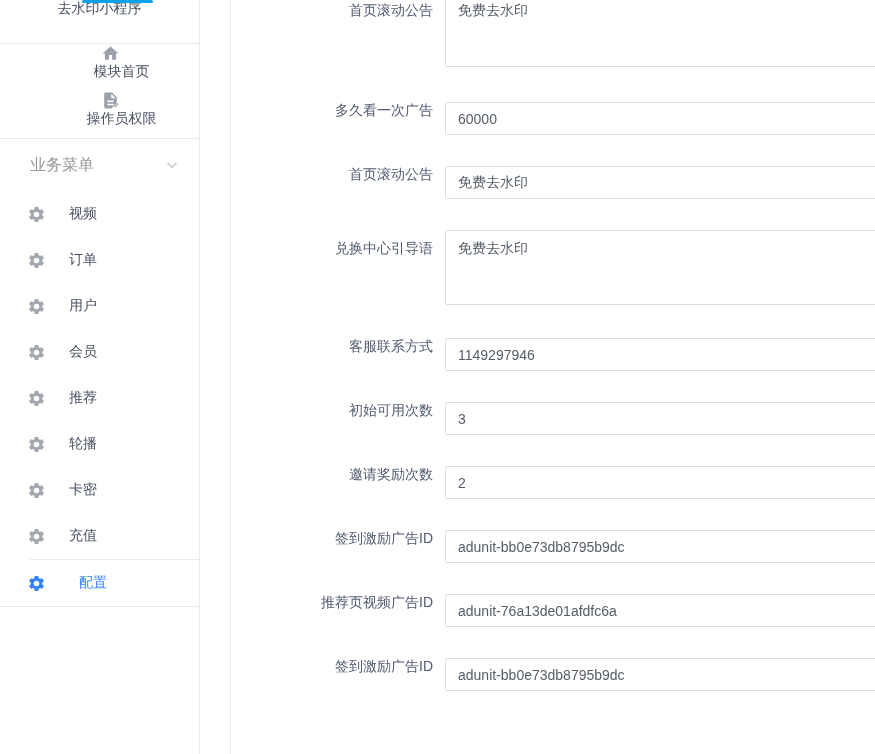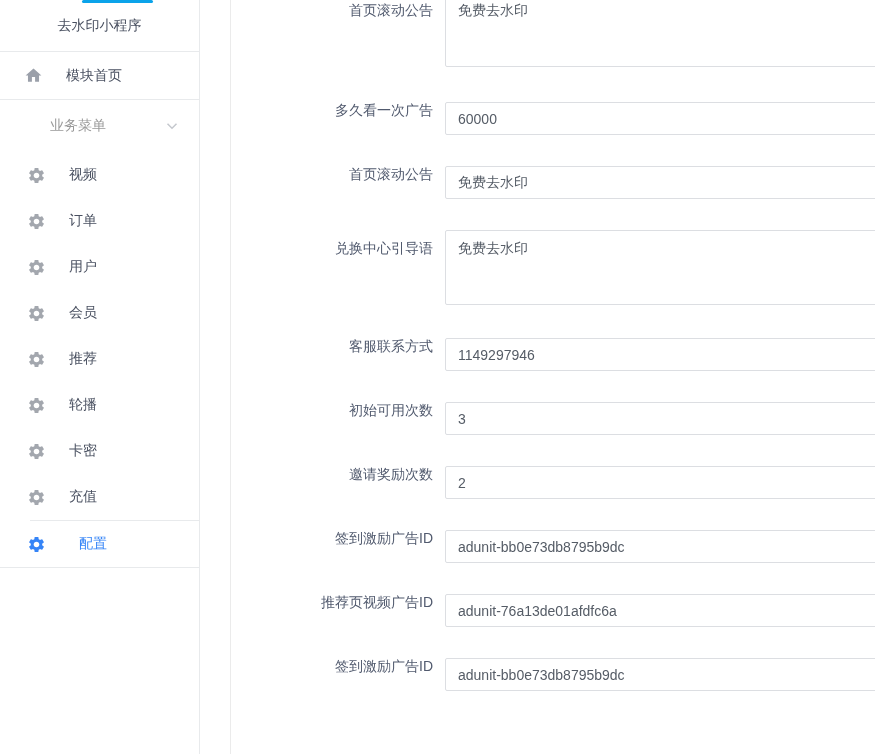--- a/index.html
+++ b/index.html
@@ -14,41 +14,41 @@
   .sidebar {
     position: absolute; left: 0; top: 0; width: 200px; height: 754px;
     background: #fff;
     border-right: 1px solid #e8eaec;
   }
   .brand-indicator {
     position: absolute; left: 82px; top: 0; width: 71px; height: 3px;
     background: #0aa3ea; border-radius: 2px;
   }
   .sidebar-header {
-    height: 52px;
-    display: flex; align-items: center; justify-content: center;
+    height: 44px;
+    display: flex; justify-content: center;
     border-bottom: 1px solid #e8eaec;
     font-size: 14px; color: #495060;
   }
   .nav-top { border-bottom: 1px solid #e8eaec; }
   .nav-item {
     height: 47px;
     display: flex; align-items: center;
-    padding-left: 24px;
+    padding-left: 44px;
     font-size: 14px; color: #495060;
     cursor: pointer;
+    flex-direction: column;
   }
   .nav-item .icn { width: 19px; height: 19px; margin-right: 23px; color: #9ba0aa; flex: 0 0 auto; }
   .section-header {
     height: 52px;
     display: flex; align-items: center;
     padding: 0 18px 0 30px;
-    font-size: 14px; color: #999999;
+    font-size: 16px; color: #999999;
     cursor: pointer;
-    margin-left: 20px;
   }
   .section-header .spacer { flex: 1; }
   .section-header .icn { width: 18px; height: 18px; color: #c5c8ce; }
   .menu-item {
     height: 46px;
     display: flex; align-items: center;
     padding-left: 27px;
     font-size: 14px; color: #495060;
     cursor: pointer;
   }
@@ -118,20 +118,26 @@
     <span>去水印小程序</span>
   </div>
 
   <nav class="nav-top">
     <div class="nav-item">
       <svg class="icn">
           <use href="#sym-home"></use>
         </svg>
       <span>模块首页</span>
     </div>
+    <div class="nav-item">
+      <svg class="icn">
+          <use href="#sym-docedit"></use>
+        </svg>
+      <span>操作员权限</span>
+    </div>
   </nav>
 
   <div class="section-header">
     <span>业务菜单</span>
     <span class="spacer"></span>
     <svg class="icn">
         <use href="#sym-chevron-down"></use>
       </svg>
   </div>
 

